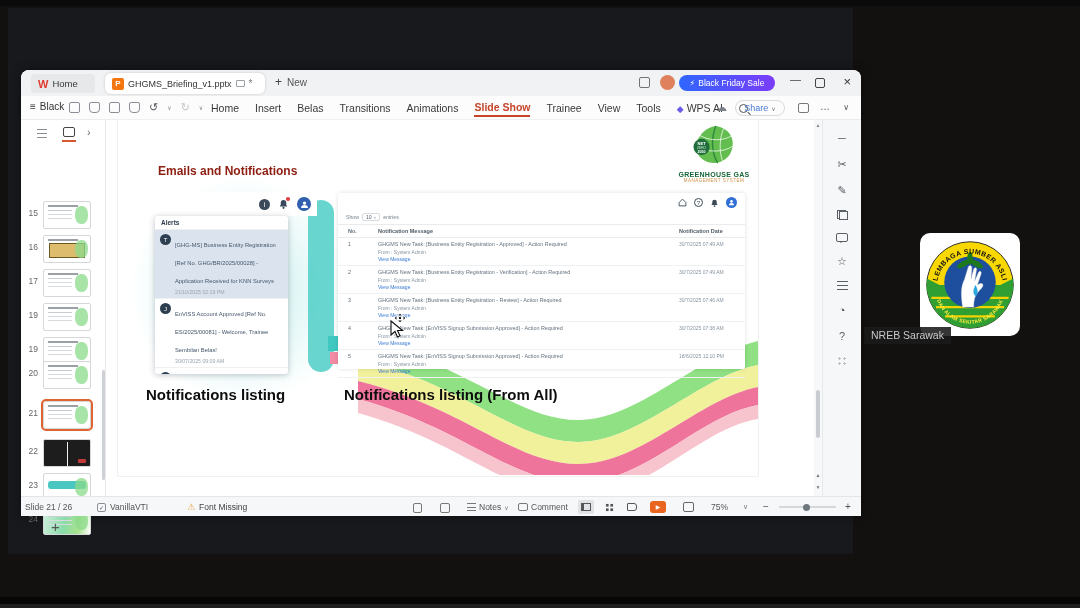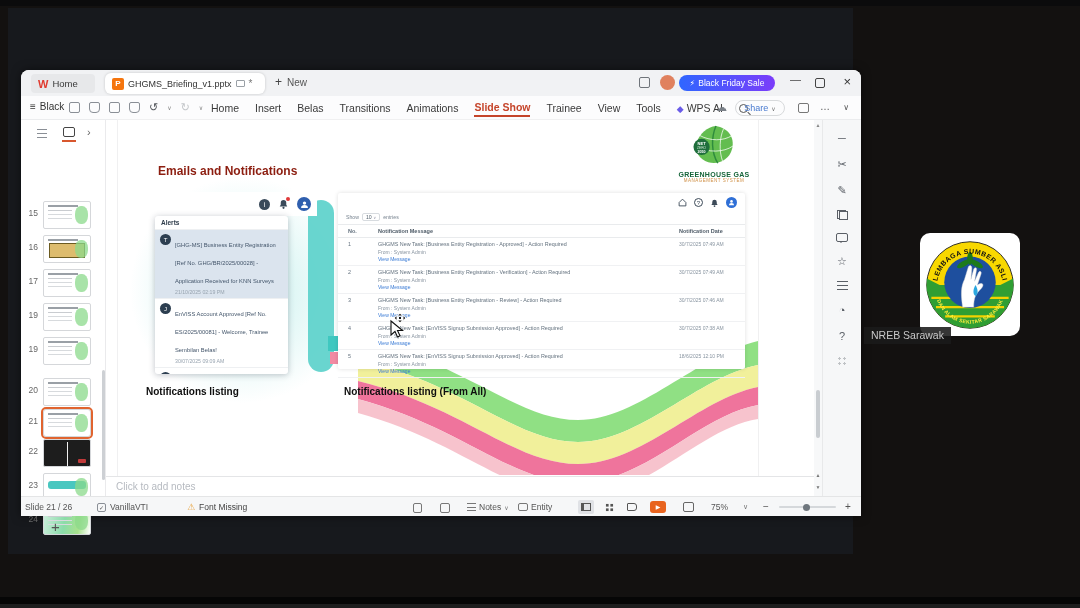--- a/index.html
+++ b/index.html
@@ -126,21 +126,21 @@
   .c-no { width:38px; padding:3px 0 3px 10px; flex:none; }
   .c-msg { flex:1; padding:3px 4px 3px 2px; }
   .c-date { width:66px; padding:3px 4px 3px 0; flex:none; color:#8894a0; font-size:5px; }
   .prow.phead .c-date { color:#4e5b67; font-size:5.5px; }
   .pmsg { color:#64727f; }
   .pfrom { color:#8894a0; font-size:5px; margin-top:1.5px; }
   .plink { color:#3a7bd5; font-size:5px; margin-top:1.5px; }
   .prow .c-no { color:#64727f; }
 
   .waves { position:absolute; left:200px; top:205px; width:440px; height:150px; z-index:0; }
-  .cap { position:absolute; font-size:10px; font-weight:bold; color:#0e0e0e; z-index:3; }
+  .cap { position:absolute; font-size:15px; font-weight:bold; color:#0e0e0e; z-index:3; }
   .capL { left:28px; top:266px; }
   .capR { left:226px; top:266px; }
 
   
   .doc-scroll { position:absolute; left:793px; top:50px; width:8px; height:376px; background:#f7f8f9; }
   .ds-up { position:absolute; left:0; top:2px; width:8px; text-align:center; font-size:5px; color:#888; }
   .ds-thumb { position:absolute; left:2px; top:270px; width:4px; height:48px; background:#c9cdd1; border-radius:2px; }
   .ds-b1 { position:absolute; left:0; top:352px; width:8px; text-align:center; font-size:5px; color:#777; }
   .ds-b2 { position:absolute; left:0; top:364px; width:8px; text-align:center; font-size:5px; color:#777; }
   .rail { position:absolute; left:801px; top:50px; width:39px; height:376px; background:#f6f7f8; border-left:1px solid #e8e9ea; display:flex; flex-direction:column; align-items:center; gap:13px; padding-top:12px; color:#5a5f66; font-size:11px; }
@@ -289,27 +289,27 @@
           <span class="thumb tmini">
               <span class="tl"></span>
             </span>
         </div>
         <div class="thumbrow" style="top:216px">
           <span class="tnum">19</span>
           <span class="thumb tmini">
               <span class="tl"></span>
             </span>
         </div>
-        <div class="thumbrow" style="top:257px">
+        <div class="thumbrow" style="top:240px">
           <span class="tnum">20</span>
           <span class="thumb tmini">
               <span class="tl"></span>
             </span>
         </div>
-        <div class="thumbrow" style="top:288px">
+        <div class="thumbrow" style="top:280px">
           <span class="tnum">21</span>
           <span class="thumb tmini sel">
               <span class="tl"></span>
             </span>
         </div>
         <div class="thumbrow" style="top:318px">
           <span class="tnum">22</span>
           <span class="thumb v22"></span>
         </div>
         <div class="thumbrow" style="top:352px">
@@ -497,42 +497,41 @@
         <span class="ric">✎</span>
         <span class="shp"></span>
         <span class="bub"></span>
         <span class="ric">☆</span>
         <span class="sliders"></span>
         <span class="ric">◔</span>
         <span class="ric">?</span>
         <span class="griddots"></span>
       </div>
 
-      <div class="notesbar">Click to add notes</div>
 
       <div class="statusbar">
         <span class="st-slide">Slide 21 / 26</span>
         <span class="st-lang">
           <span class="chkbox">✓</span>
           <span>VanillaVTI</span>
         </span>
         <span class="st-warn">
           <span class="warn-ic">⚠</span>
           <span>Font Missing</span>
         </span>
         <span class="st-ic1"></span>
         <span class="st-ic2"></span>
         <span class="st-notes">
           <span class="lines-ic"></span>
           <span>Notes</span>
           <span style="font-size:6px;color:#777">∨</span>
         </span>
         <span class="st-comment">
           <span class="cmt-ic"></span>
-          <span>Entity</span>
+          <span>Comment</span>
         </span>
         <span class="st-views">
           <span class="vw v1 on">
               <i></i>
             </span>
           <span class="vw v2">
               <i></i>
             </span>
           <span class="vw v3">
               <i></i>

